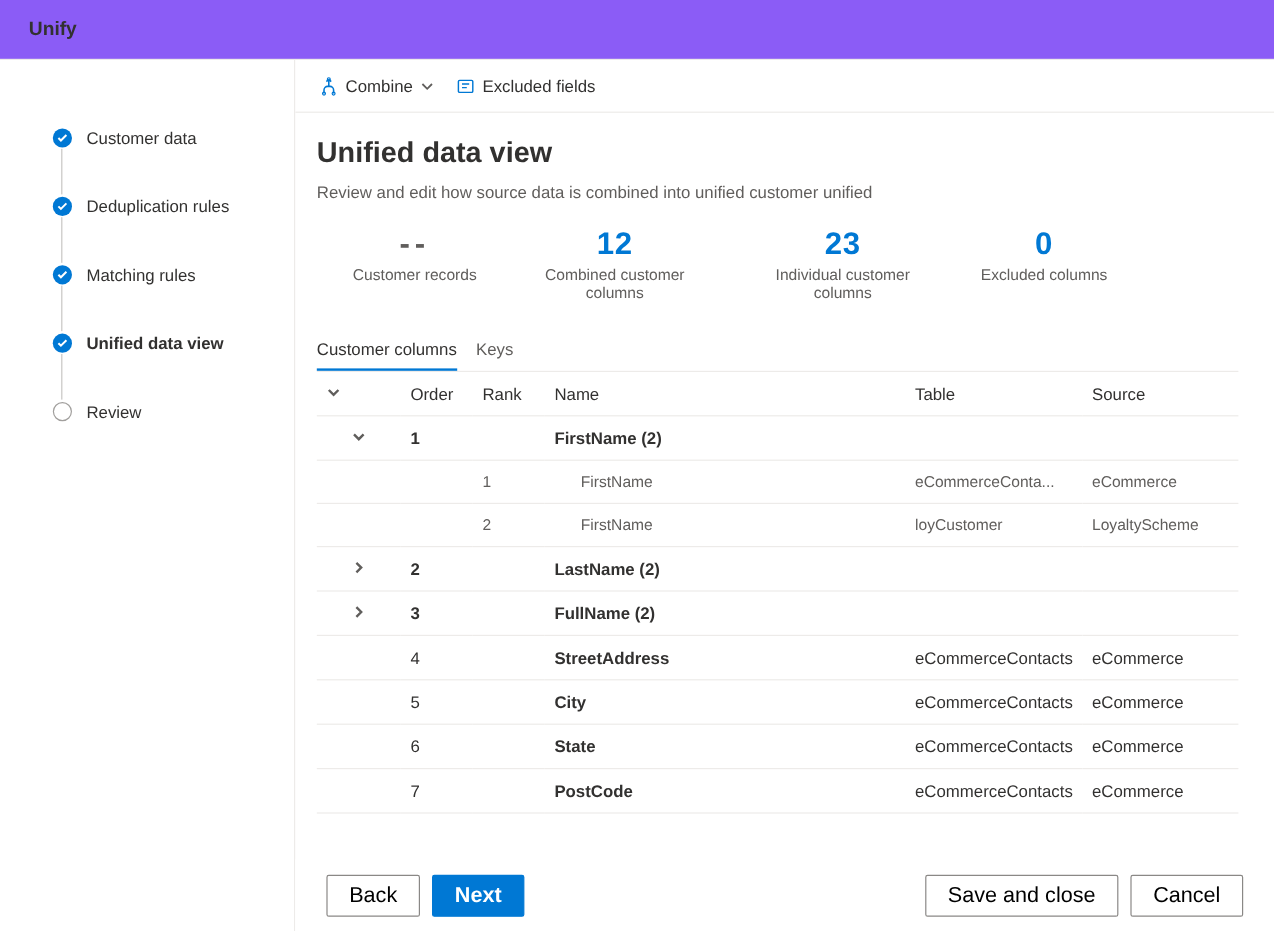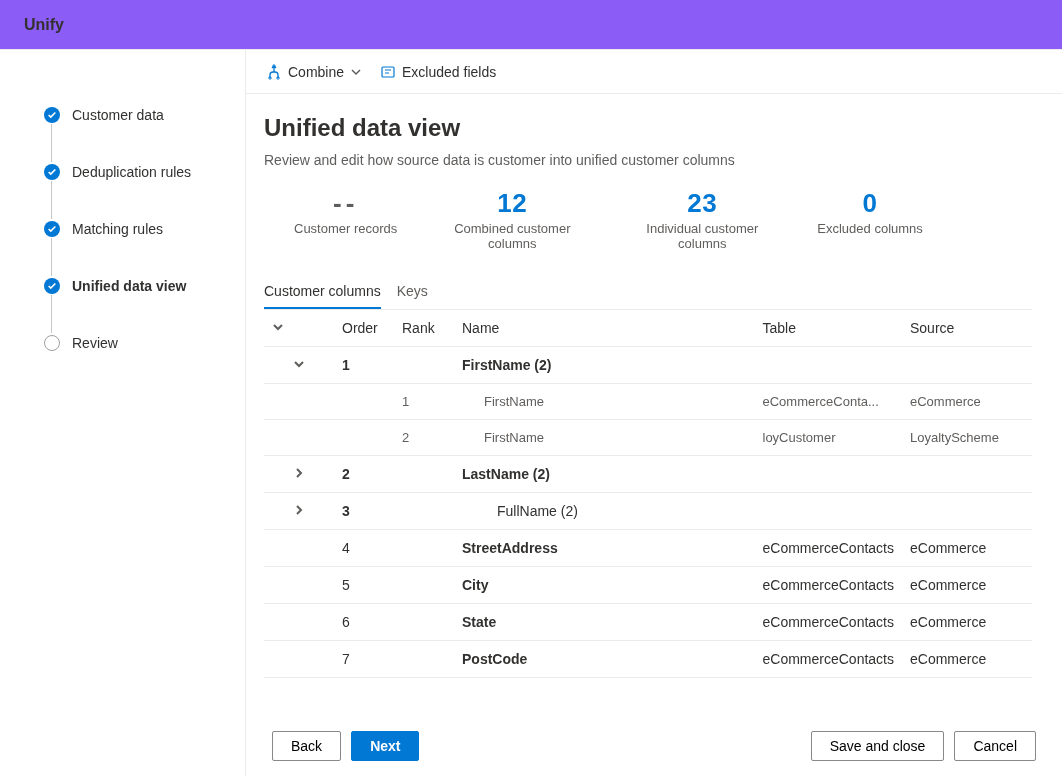--- a/index.html
+++ b/index.html
@@ -141,21 +141,21 @@
     justify-content: space-between;
     padding: 0 26px;
     background: #fff;
   }
   .footer-left, .footer-right { display: flex; gap: 10px; }
   .btn {
     padding: 6px 18px;
     border: 1px solid #8a8886;
     background: #fff;
     border-radius: 2px;
-    font-size: 14px;
+    font-size: 18px;
     cursor: pointer;
     min-width: 60px;
   }
   .btn.primary {
     background: #0078d4;
     border-color: #0078d4;
     color: #fff;
     font-weight: 600;
   }
 </style>
@@ -226,21 +226,21 @@
         <svg viewBox="0 0 16 16">
             <rect x="2" y="3" width="12" height="10" rx="1" stroke-width="1.2"></rect>
             <path d="M5 6h6M5 9h4" stroke-width="1.2"></path>
           </svg>
         <span>Excluded fields</span>
       </div>
     </div>
 
     <div class="content-scroll">
       <h1>Unified data view</h1>
-      <p class="subtitle">Review and edit how source data is customer into unified customer columns</p>
+      <p class="subtitle">Review and edit how source data is combined into unified customer unified</p>
 
       <div class="stats" id="stats">
           <div class="stat">
             <div class="stat-num muted">--</div>
             <div class="stat-label">Customer records</div>
           </div>
           <div class="stat">
             <div class="stat-num">12</div>
             <div class="stat-label">Combined customer columns</div>
           </div>
@@ -310,21 +310,21 @@
               <td class="col-name"><span style="font-weight: 600;">LastName (2)</span></td>
               <td class="col-table"></td>
               <td class="col-source"></td>
             </tr>
             <tr class="group-row">
               <td class="col-exp" style="text-align: center;"><span class="chevron"><svg viewBox="0 0 12 12">
                     <path d="M4 2l4 4-4 4"></path>
                   </svg></span></td>
               <td class="col-order">3</td>
               <td class="col-rank"></td>
-              <td class="col-name"><span style="font-weight: 400; margin-left: 35px;">FullName (2)</span></td>
+              <td class="col-name"><span style="font-weight: 700;">FullName (2)</span></td>
               <td class="col-table"></td>
               <td class="col-source"></td>
             </tr>
             <tr>
               <td class="col-exp" style="text-align: center;"></td>
               <td class="col-order">4</td>
               <td class="col-rank"></td>
               <td class="col-name"><span style="font-weight: 600;">StreetAddress</span></td>
               <td class="col-table">eCommerceContacts</td>
               <td class="col-source">eCommerce</td>

